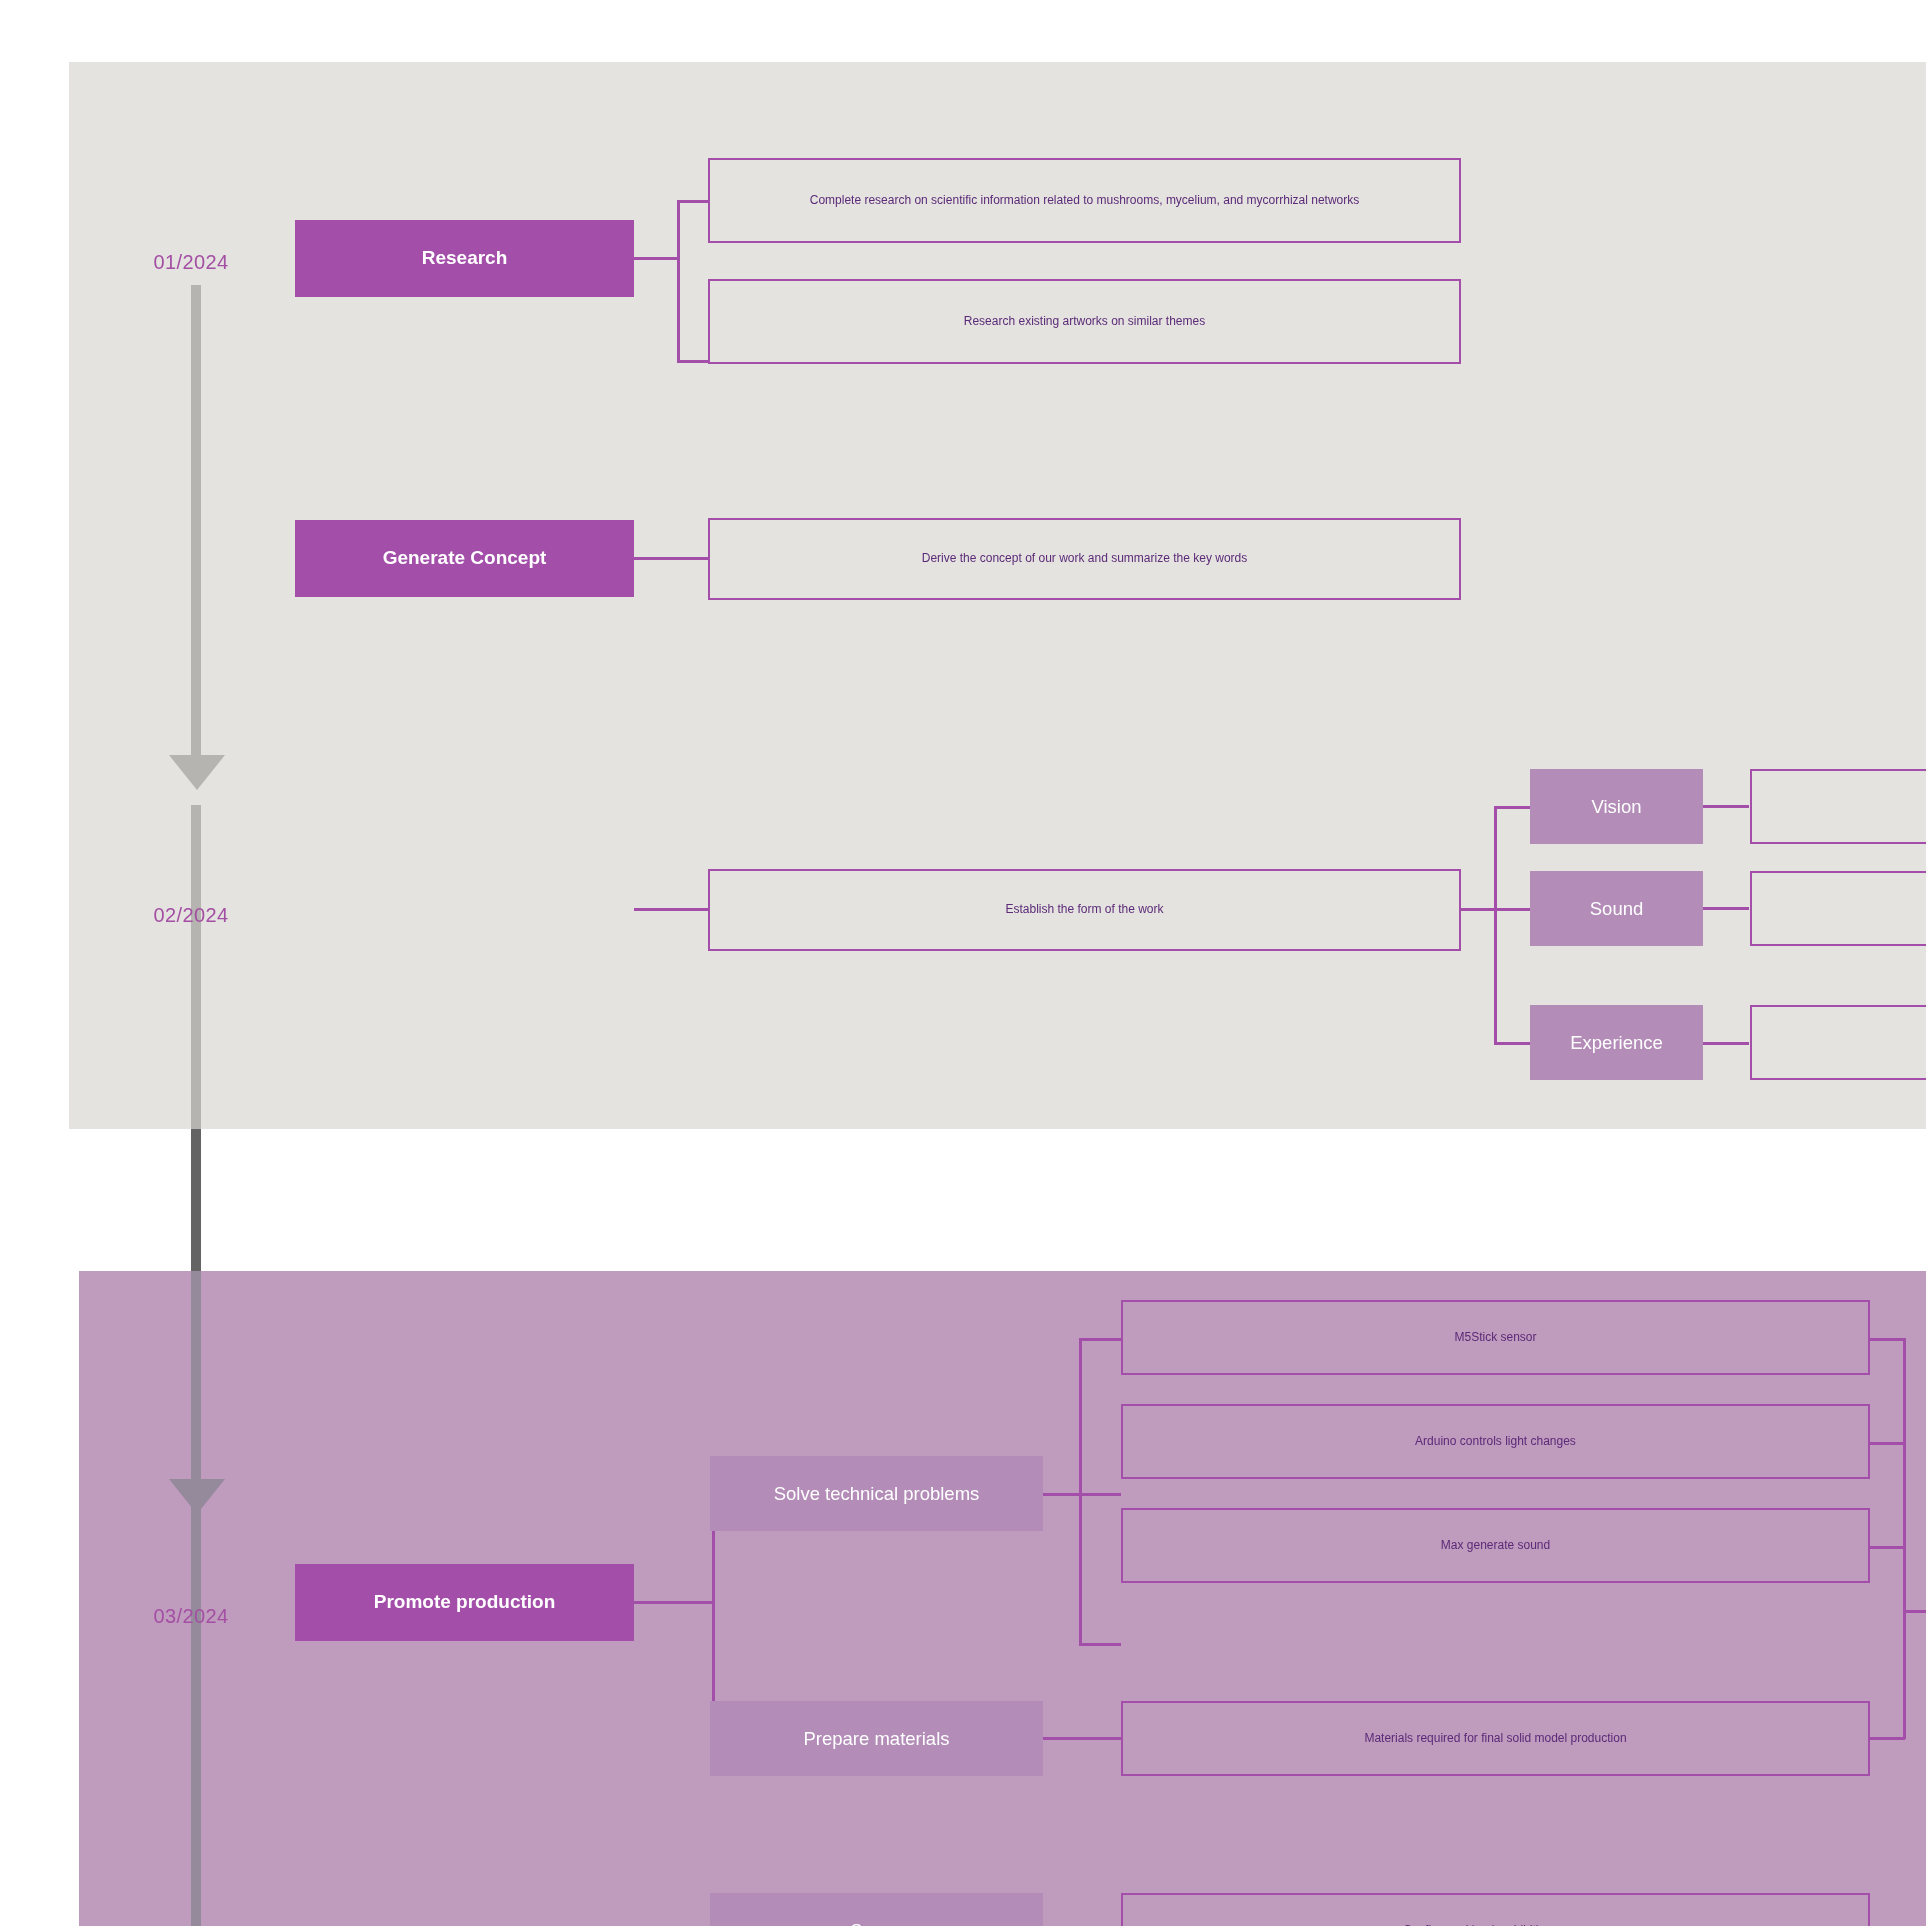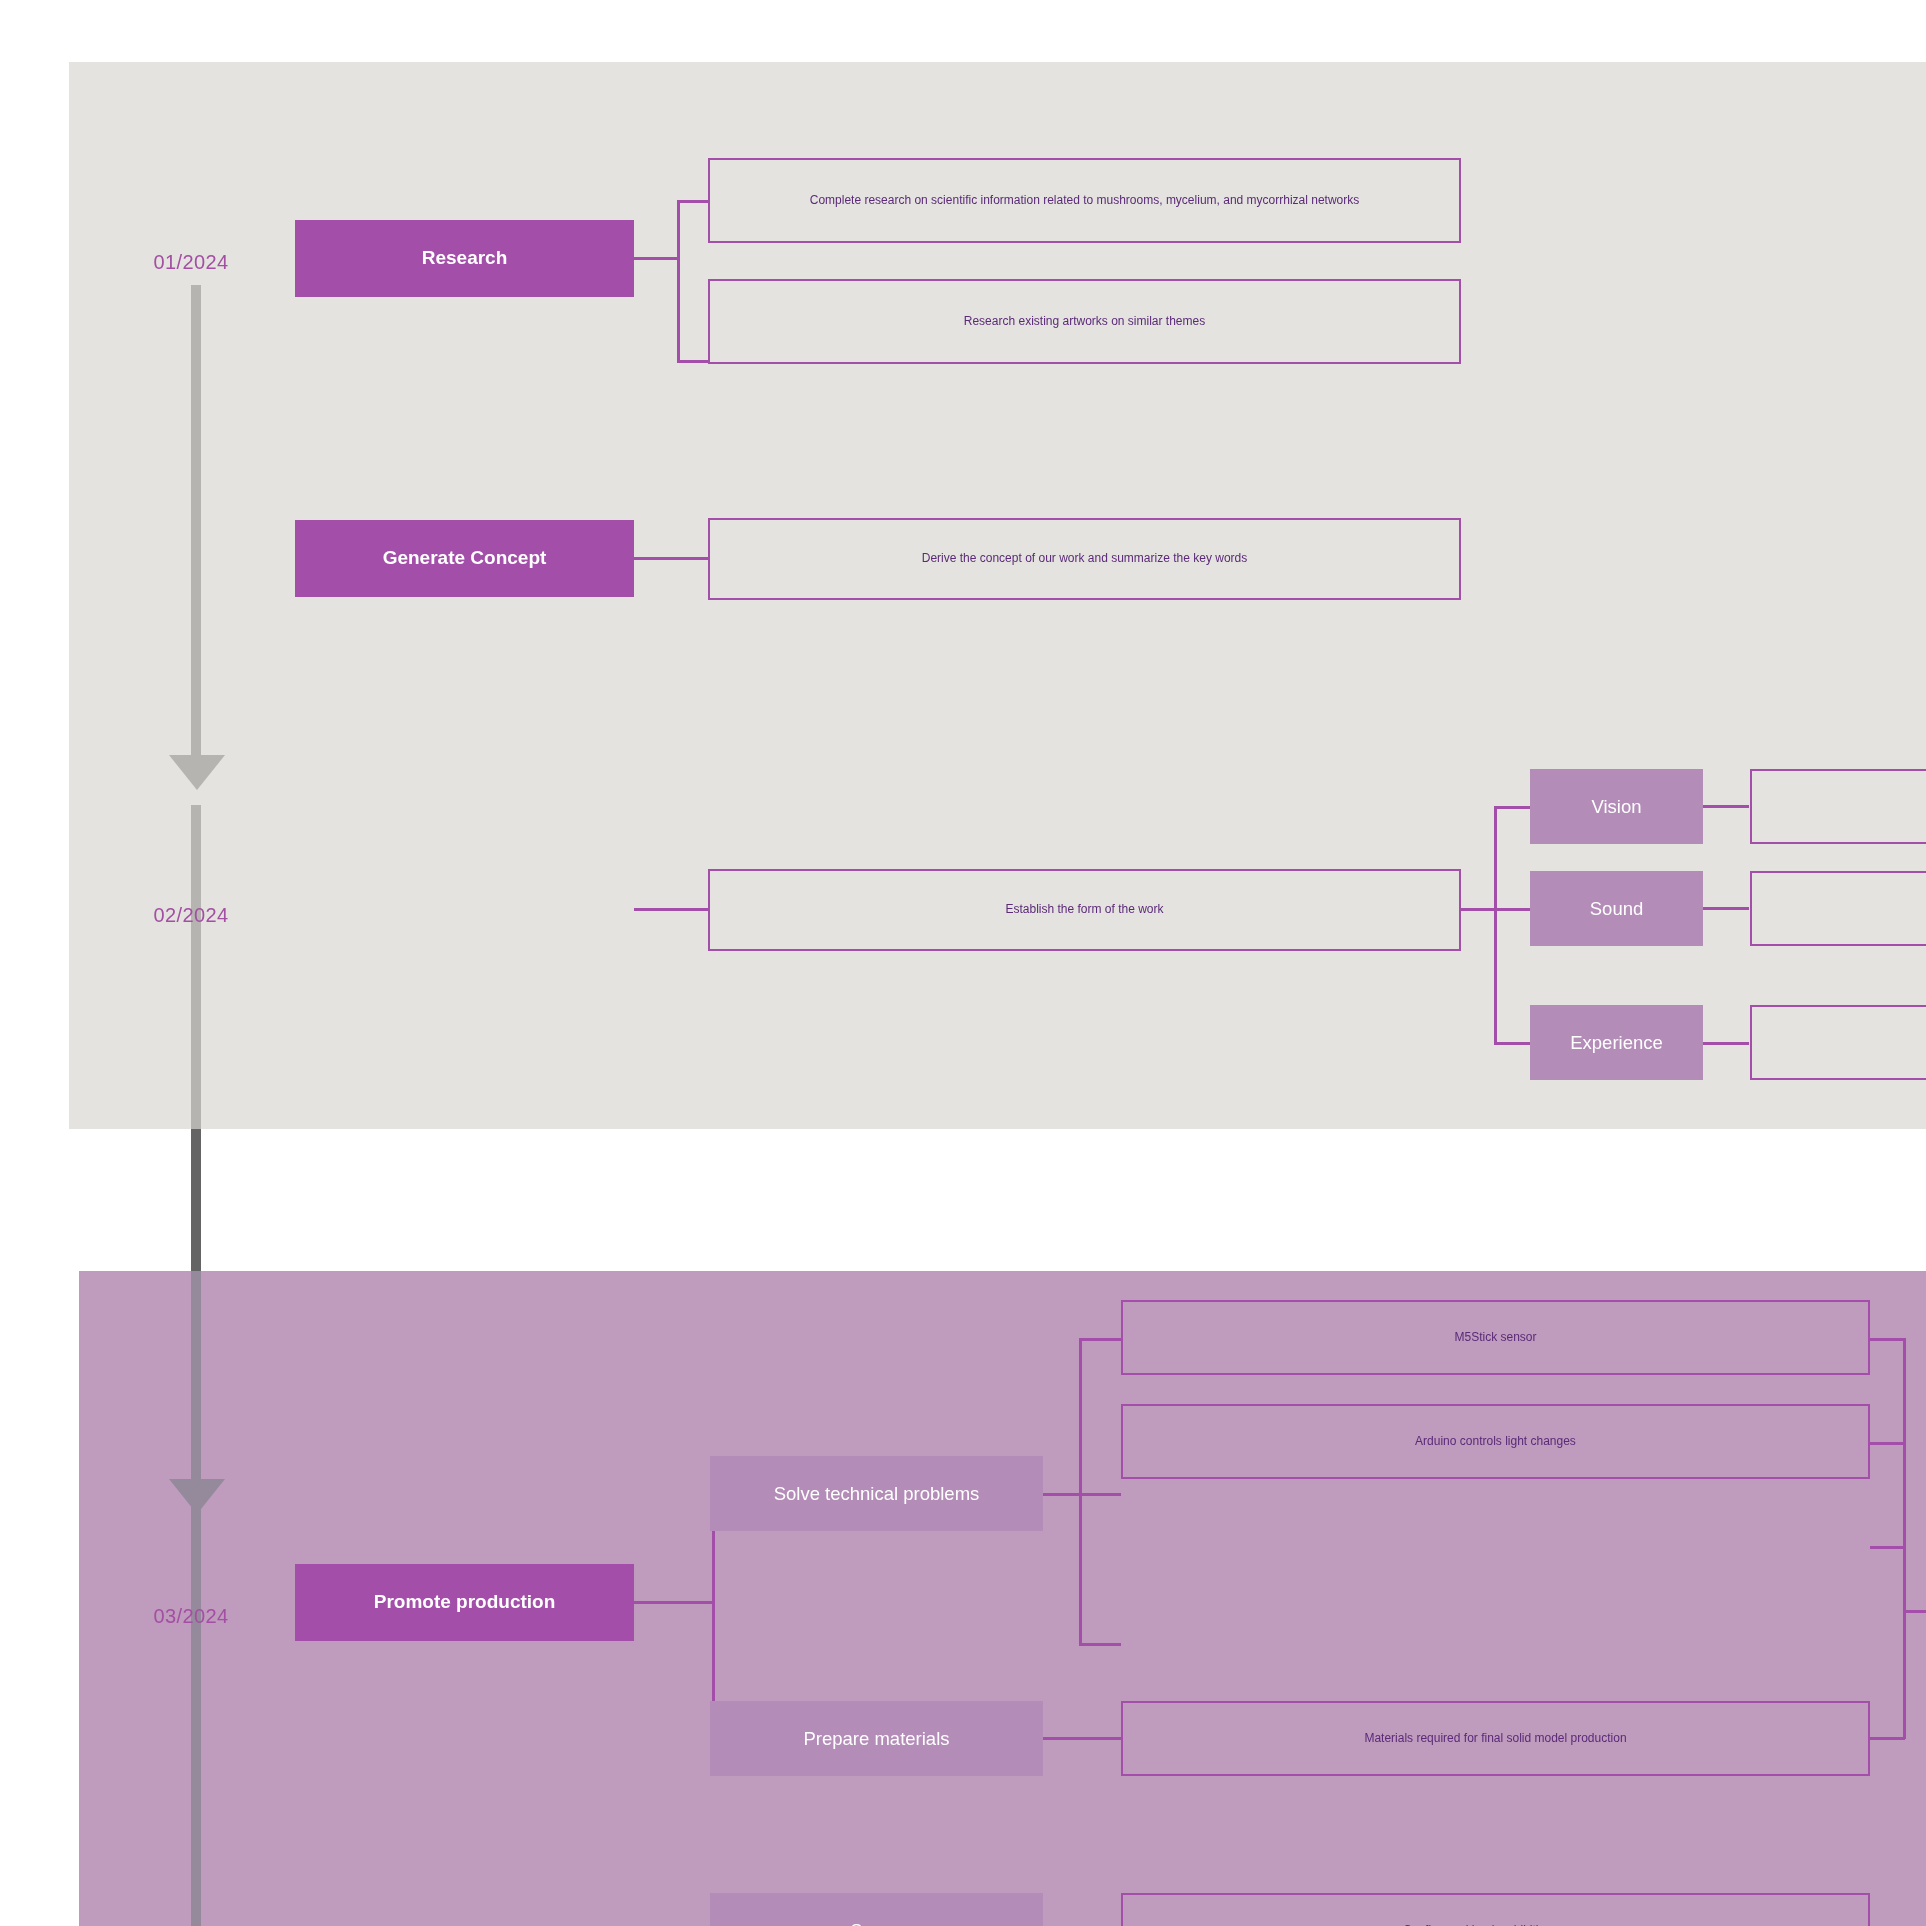--- a/index.html
+++ b/index.html
@@ -173,20 +173,21 @@
   <div class="node lvl2" style="left:710px; top:1701px; width:333px; height:75px;">Prepare materials</div>
 
   <div class="lnk h" style="left:1043px; top:1493px; width:39px;"></div>
   <div class="lnk v" style="left:1079px; top:1338px; height:308px;"></div>
   <div class="lnk h" style="left:1079px; top:1338px; width:42px;"></div>
   <div class="lnk h" style="left:1079px; top:1493px; width:42px;"></div>
   <div class="lnk h" style="left:1079px; top:1643px; width:42px;"></div>
 
   <div class="node detail" style="left:1121px; top:1300px; width:749px; height:75px;">M5Stick sensor</div>
   <div class="node detail" style="left:1121px; top:1404px; width:749px; height:75px;">Arduino controls light changes</div>
+  <div class="node detail" style="left:1121px; top:1508px; width:749px; height:75px;">Max generate sound</div>
 
   <div class="lnk h" style="left:1043px; top:1737px; width:78px;"></div>
   <div class="node detail" style="left:1121px; top:1701px; width:749px; height:75px;">Materials required for final solid model production</div>
 
   <div class="lnk v" style="left:1903px; top:1338px; height:401px;"></div>
   <div class="lnk h" style="left:1870px; top:1338px; width:35px;"></div>
   <div class="lnk h" style="left:1870px; top:1442px; width:35px;"></div>
   <div class="lnk h" style="left:1870px; top:1546px; width:35px;"></div>
   <div class="lnk h" style="left:1870px; top:1737px; width:35px;"></div>
   <div class="lnk h" style="left:1903px; top:1610px; width:45px;"></div>

